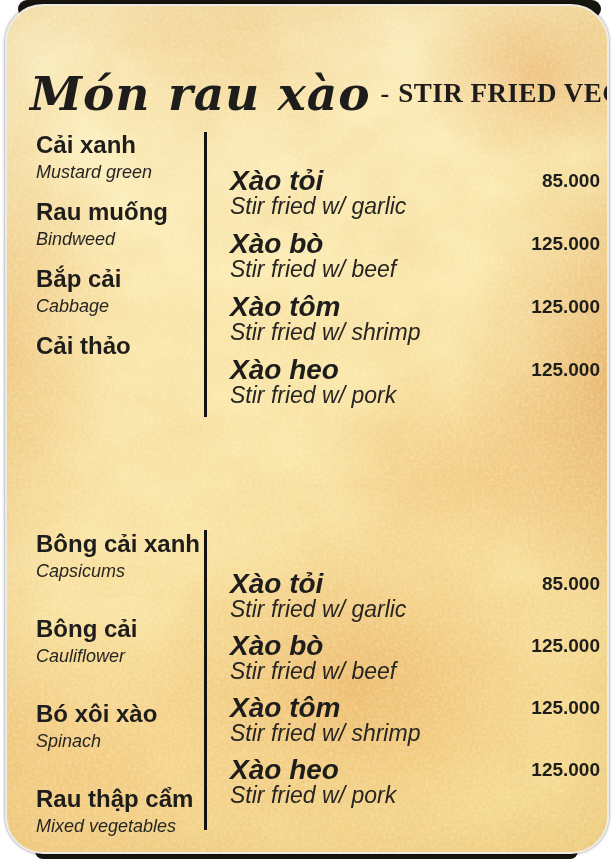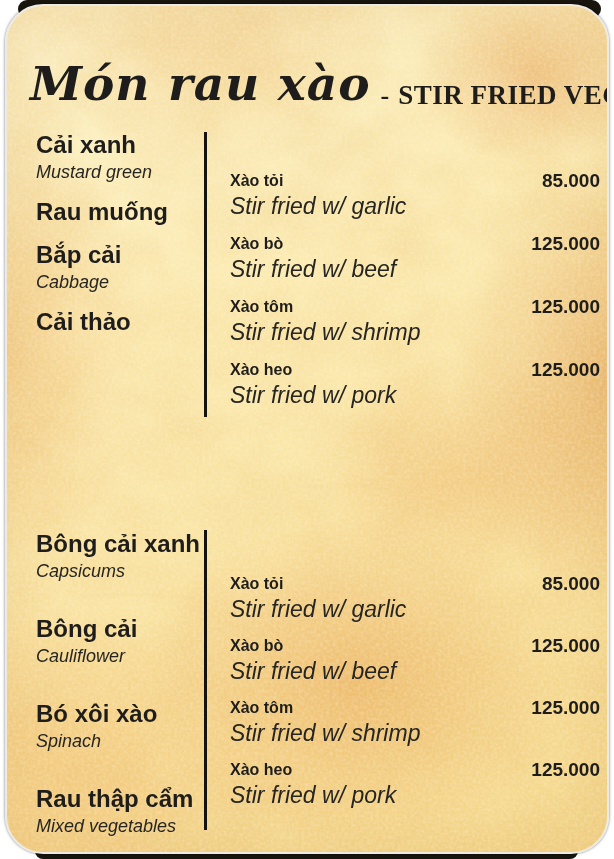--- a/index.html
+++ b/index.html
@@ -36,22 +36,22 @@
     box-shadow: 0 0 3px rgba(0,0,0,0.55), inset 0 0 70px rgba(200,125,35,0.20);
   }
   .grain {
     position: absolute; left: 0; top: 0; width: 100%; height: 100%;
     pointer-events: none;
   }
   .content { position: absolute; left: 0; top: 0; width: 100%; height: 100%; color: #1e1d1b; }
 
   
   .title-row {
-    position: absolute; left: 23px; top: 50px; width: 560px;
-    display: flex; align-items: flex-end; white-space: nowrap;
+    position: absolute; left: 23px; top: 60px; width: 560px;
+    display: flex; align-items: center; white-space: nowrap;
   }
   .title-script {
     font-family: "DejaVu Serif", serif;
     font-style: italic; font-weight: 700;
     font-size: 47px; letter-spacing: 1px;
   }
   .title-sep {
     font-family: "Liberation Serif", "DejaVu Serif", serif;
     font-weight: 700; font-size: 26px; margin-left: 10px;
   }
@@ -74,21 +74,21 @@
   .veg { margin-bottom: 15px; }
   .veg-col.s2 .veg { margin-bottom: 33px; }
   .veg.no-sub { margin-top: 0; }
 
   
   .dish-col { position: absolute; left: 223px; width: 370px; }
   .dish-col.s1 { top: 161px; }
   .dish-col.s2 { top: 564px; }
   .dish { position: relative; margin-bottom: 13px; }
   .dish-col.s2 .dish { margin-bottom: 12px; }
-  .dish-name { font-size: 16px; font-weight: 700; line-height: 28px; }
+  .dish-name { font-size: 28px; font-weight: 700; line-height: 28px; font-style: italic; }
   .dish-sub  { font-size: 23px; font-style: italic; line-height: 21px; margin-top: 1px; color: #262522; }
   .dish-price {
     position: absolute; right: 0; top: 0;
     font-size: 19px; font-weight: 700; line-height: 28px; text-align: right;
   }
 </style>
 </head>
 <body>
 
 <div class="canvas">
@@ -127,20 +127,21 @@
       <div class="vdivider d1"></div>
       <div class="vdivider d2"></div>
 
       <div class="veg-col s1">
         <div class="veg">
           <div class="veg-name">Cải xanh</div>
           <div class="veg-sub">Mustard green</div>
         </div>
         <div class="veg">
           <div class="veg-name">Rau muống</div>
+          <div class="veg-sub">Bindweed</div>
         </div>
         <div class="veg">
           <div class="veg-name">Bắp cải</div>
           <div class="veg-sub">Cabbage</div>
         </div>
         <div class="veg no-sub">
           <div class="veg-name">Cải thảo</div>
         </div>
       </div>
 

